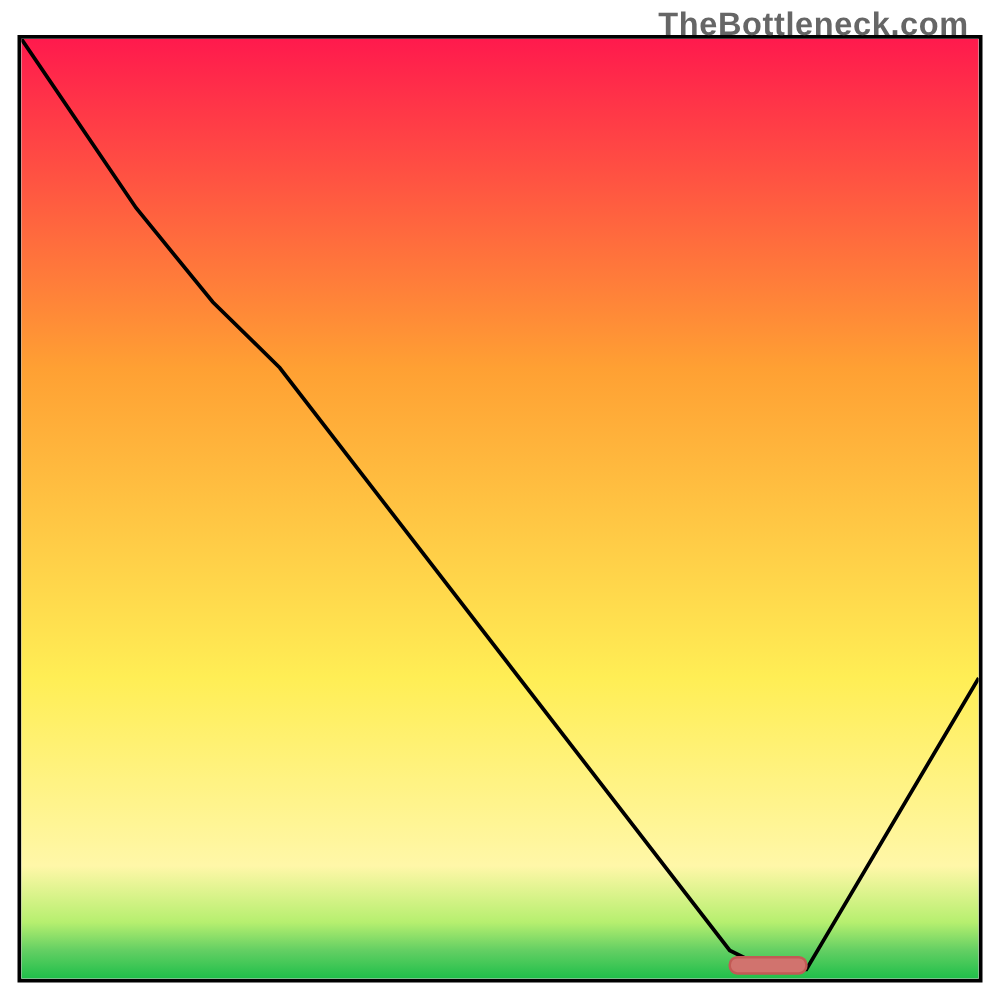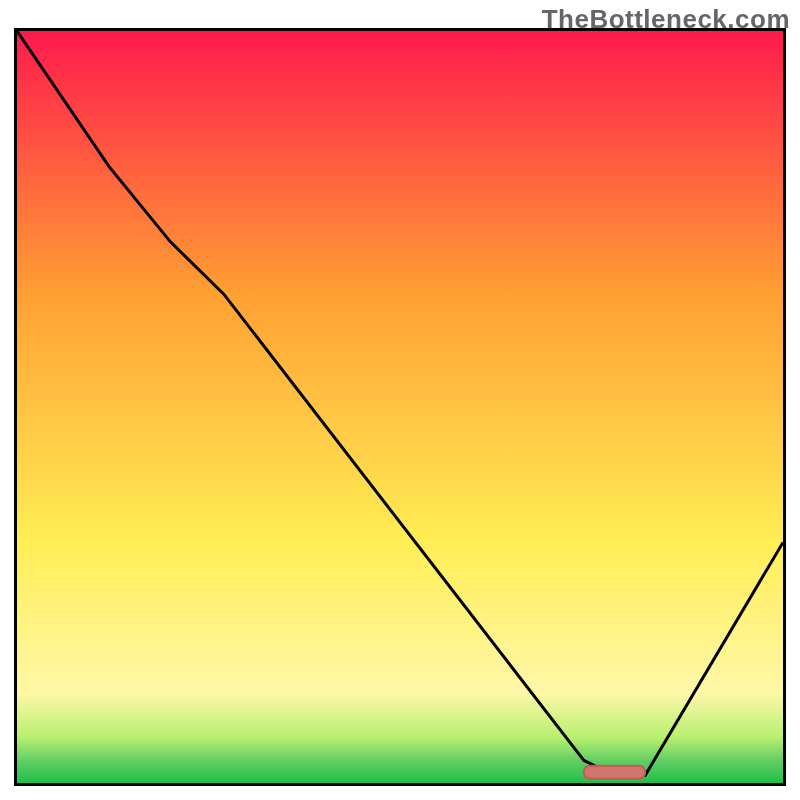--- a/index.html
+++ b/index.html
@@ -13,21 +13,21 @@
   }
   .frame {
     position: relative;
     width: 800px;
     height: 800px;
     box-sizing: border-box;
   }
   .watermark {
     position: absolute;
     top: 4px;
-    right: 10px;
+    right: 25px;
     font-size: 26px;
     font-weight: 600;
     color: #666666;
     letter-spacing: 0.5px;
     z-index: 20;
   }
   .plot {
     position: absolute;
     left: 14px;
     top: 28px;

